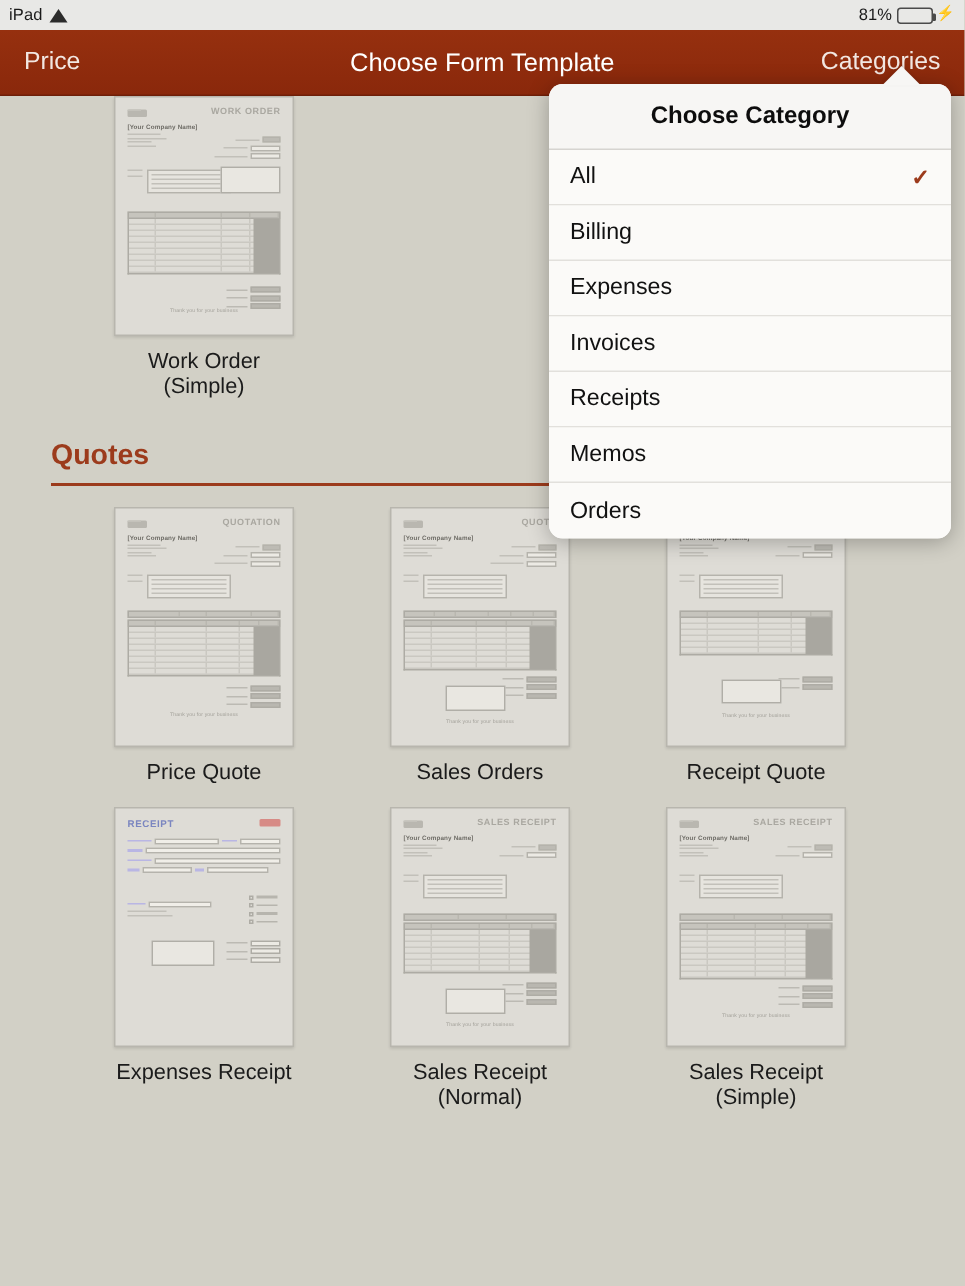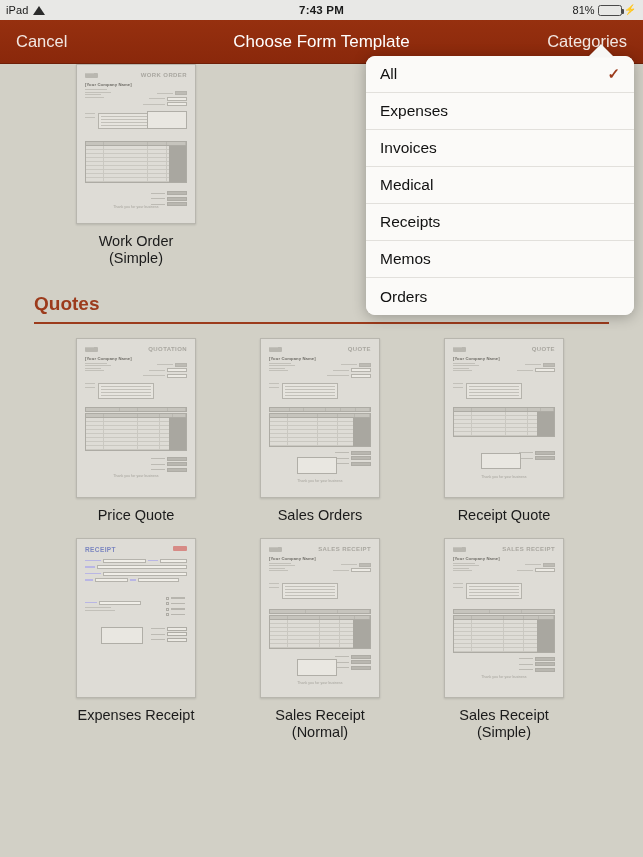--- a/index.html
+++ b/index.html
@@ -273,33 +273,32 @@
   }
 </style>
 </head>
 <body>
 
 <div class="statusbar">
   <div class="sb-left">
     <span class="sb-device">iPad</span>
     <span class="wifi-icon"></span>
   </div>
-  <div class="sb-center">7:43 PM</div>
   <div class="sb-right">
     <span class="batt-pct">81%</span>
     <span class="batt-shell">
       <span class="batt-fill"></span>
       <span class="batt-cap"></span>
     </span>
     <span class="bolt">⚡</span>
   </div>
 </div>
 
 <div class="navbar">
-  <div class="nav-btn">Cancel</div>
+  <div class="nav-btn">Price</div>
   <div class="nav-title">Choose Form Template</div>
   <div class="nav-right nav-btn">Categories</div>
 </div>
 
 <div class="content">
 
   <div class="row">
     <div class="cell c1">
       <div class="thumb">
         <div class="doc">
@@ -1091,35 +1090,36 @@
       <div class="caption">
         <div>Sales Receipt</div>
         <div>(Simple)</div>
       </div>
     </div>
   </div>
 </div>
 
 <div class="pop-arrow"></div>
 <div class="popover">
+  <div class="pop-header">Choose Category</div>
   <div id="pop-list">
       <div class="pop-item">
         <span>All</span>
         <span class="pop-check">✓</span>
       </div>
       <div class="pop-item">
+        <span>Billing</span>
+      </div>
+      <div class="pop-item">
         <span>Expenses</span>
       </div>
       <div class="pop-item">
         <span>Invoices</span>
       </div>
       <div class="pop-item">
-        <span>Medical</span>
-      </div>
-      <div class="pop-item">
         <span>Receipts</span>
       </div>
       <div class="pop-item">
         <span>Memos</span>
       </div>
       <div class="pop-item">
         <span>Orders</span>
       </div>
     </div>
 </div>

